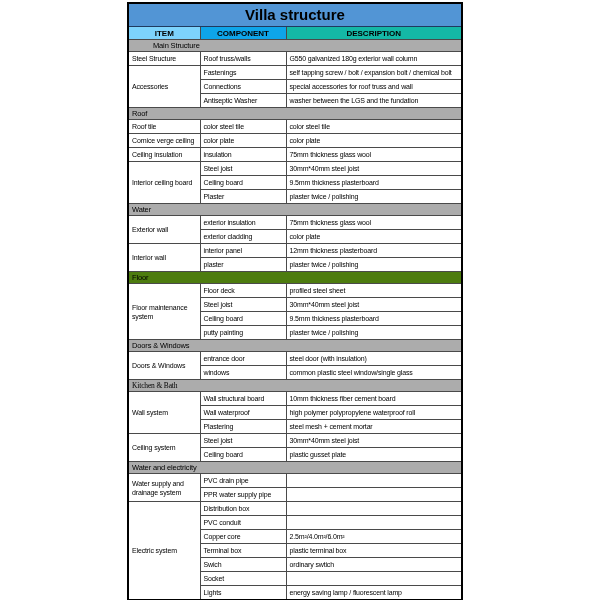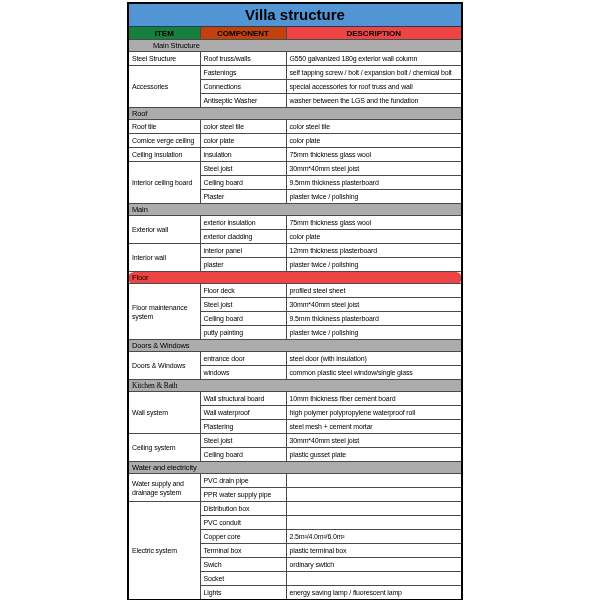--- a/index.html
+++ b/index.html
@@ -24,23 +24,23 @@
     <colgroup>
       <col style="width:72px">
       <col style="width:86px">
       <col style="width:176px">
     </colgroup>
     <tbody>
       <tr>
         <td class="title-cell" colspan="3" style="background: rgb(82, 149, 213);">Villa structure</td>
       </tr>
       <tr>
-        <td class="col-head" style="background: #15803d;">ITEM</td>
-        <td class="col-head" style="background: #c2410c;">COMPONENT</td>
-        <td class="col-head" style="background: #ef4444;">DESCRIPTION</td>
+        <td class="col-head" style="background: #7dd3fc;">ITEM</td>
+        <td class="col-head" style="background: #0ea5e9;">COMPONENT</td>
+        <td class="col-head" style="background: #14b8a6;">DESCRIPTION</td>
       </tr>
     <tr>
           <td colspan="3" class="section" style="background: rgb(172, 172, 172); padding-left: 24px;">Main Structure</td>
         </tr>
         <tr>
           <td rowspan="1" class="item">Steel Structure</td>
           <td class="comp">Roof truss/walls</td>
           <td class="desc">G550 galvanized 180g exterior wall column</td>
         </tr>
         <tr>
@@ -81,42 +81,42 @@
         </tr>
         <tr>
           <td class="comp">Ceiling board</td>
           <td class="desc">9.5mm thickness plasterboard</td>
         </tr>
         <tr>
           <td class="comp">Plaster</td>
           <td class="desc">plaster twice / polishing</td>
         </tr>
         <tr>
-          <td colspan="3" class="section" style="background: rgb(172, 172, 172);">Main</td>
+          <td colspan="3" class="section" style="background: rgb(172, 172, 172);">Water</td>
         </tr>
         <tr>
           <td rowspan="2" class="item">Exterior wall</td>
           <td class="comp">exterior insulation</td>
           <td class="desc">75mm thickness glass wool</td>
         </tr>
         <tr>
           <td class="comp">exterior cladding</td>
           <td class="desc">color plate</td>
         </tr>
         <tr>
           <td rowspan="2" class="item">Interior wall</td>
           <td class="comp">interior panel</td>
           <td class="desc">12mm thickness plasterboard</td>
         </tr>
         <tr>
           <td class="comp">plaster</td>
           <td class="desc">plaster twice / polishing</td>
         </tr>
         <tr>
-          <td colspan="3" class="section" style="background: #ef4444; border-radius: 6px;">Floor</td>
+          <td colspan="3" class="section" style="background: #4d7c0f;">Floor</td>
         </tr>
         <tr>
           <td rowspan="4" class="item">Floor maintenance system</td>
           <td class="comp">Floor deck</td>
           <td class="desc">profiled steel sheet</td>
         </tr>
         <tr>
           <td class="comp">Steel joist</td>
           <td class="desc">30mm*40mm steel joist</td>
         </tr>

